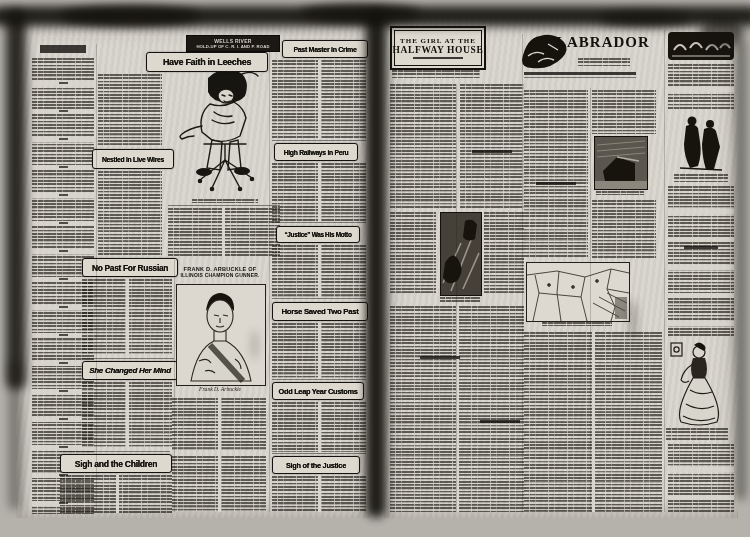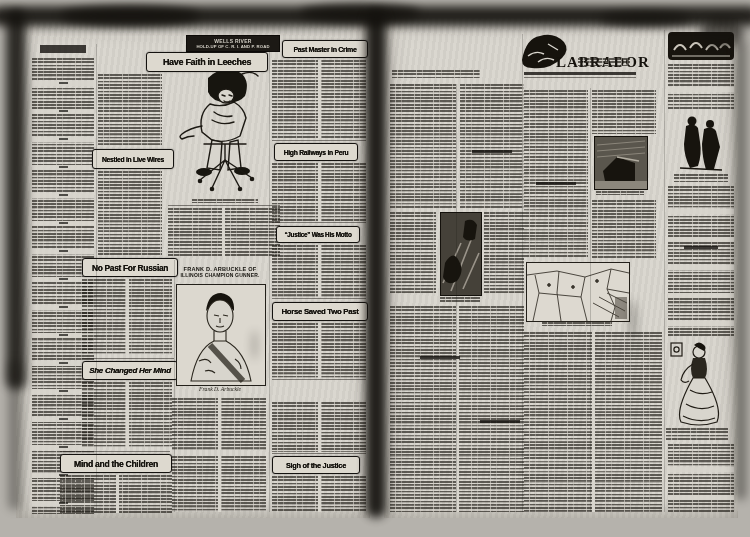--- a/index.html
+++ b/index.html
@@ -100,21 +100,21 @@
 
   <div class="rule" style="left:82px;top:358px;width:92px;"></div>
   <div class="hbox" style="left:82px;top:361px;width:94px;height:17px;font-size:8px;font-style:italic;">
     <span>She Changed Her Mind</span>
   </div>
   <div class="greek" style="left:82px;top:382px;width:90px;height:66px;"></div>
   <div class="vgap" style="left:126px;top:382px;height:66px;"></div>
 
   <div class="rule" style="left:60px;top:451px;width:110px;"></div>
   <div class="hbox" style="left:60px;top:454px;width:110px;height:17px;font-size:8.6px;">
-    <span>Mind and the Children</span>
+    <span>Sigh and the Children</span>
   </div>
   <div class="greek" style="left:60px;top:475px;width:112px;height:38px;"></div>
   <div class="vgap" style="left:116px;top:475px;height:38px;"></div>
 
   <div style="position:absolute;left:174px;top:266px;width:92px;text-align:center;font-weight:bold;color:#16140f;">
     <div style="font-size:5.6px;letter-spacing:.2px;">FRANK D. ARBUCKLE OF</div>
     <div style="font-size:5px;letter-spacing:.2px;">ILLINOIS CHAMPION GUNNER.</div>
   </div>
   <div class="illus" style="left:176px;top:284px;width:88px;height:100px;background:#dcd8cf;border:1px solid #23201a;">
     <svg width="86" height="98" viewBox="0 0 86 98">
@@ -158,34 +158,42 @@
   <div class="vgap" style="left:318px;top:245px;height:52px;"></div>
 
   <div class="rule" style="left:272px;top:298px;width:94px;"></div>
   <div class="hbox" style="left:272px;top:302px;width:94px;height:17px;font-size:7.8px;">
     <span>Horse Saved Two Past</span>
   </div>
   <div class="greek" style="left:272px;top:323px;width:94px;height:55px;"></div>
   <div class="vgap" style="left:318px;top:323px;height:55px;"></div>
 
   <div class="rule" style="left:272px;top:379px;width:94px;"></div>
+  <div class="hbox" style="left:272px;top:382px;width:90px;height:16px;font-size:7.4px;">
+    <span>Odd Leap Year Customs</span>
+  </div>
   <div class="greek" style="left:272px;top:402px;width:94px;height:50px;"></div>
   <div class="vgap" style="left:318px;top:402px;height:50px;"></div>
 
   <div class="rule" style="left:272px;top:453px;width:94px;"></div>
   <div class="hbox" style="left:272px;top:456px;width:86px;height:16px;font-size:7.4px;">
     <span>Sigh of the Justice</span>
   </div>
   <div class="greek" style="left:272px;top:476px;width:94px;height:36px;"></div>
   <div class="vgap" style="left:318px;top:476px;height:36px;"></div>
 
   <div class="vrule" style="left:96px;top:44px;height:468px;"></div>
   <div class="vrule" style="left:269px;top:40px;height:472px;"></div>
   <div class="vrule" style="left:174px;top:260px;height:252px;"></div>
 
+  <div class="serif" style="position:absolute;left:390px;top:26px;width:92px;height:40px;border:2px solid #14110c;outline:1px solid #14110c;outline-offset:-5px;background:#ddd9cf;display:flex;flex-direction:column;align-items:center;justify-content:center;color:#14110c;font-weight:bold;">
+    <div style="font-size:7px;letter-spacing:1px;">THE GIRL AT THE</div>
+    <div style="font-size:9.5px;letter-spacing:.6px;">HALFWAY HOUSE</div>
+    <div class="sub" style="position:static;width:50px;height:2px;margin-top:2px;"></div>
+  </div>
   <div class="greek" style="left:392px;top:70px;width:88px;height:8px;"></div>
   <div class="greek" style="left:390px;top:84px;width:66px;height:124px;"></div>
   <div class="greek" style="left:460px;top:84px;width:64px;height:124px;"></div>
 
   <div class="illus" style="left:440px;top:212px;width:40px;height:82px;border:1px solid #14110c;background:#454139;overflow:hidden;">
     <svg width="40" height="82" viewBox="0 0 40 82">
       <g stroke="#9a948a" stroke-width="1.6" fill="none">
         <path d="M2,70 L20,30 M10,78 L32,22 M22,76 L38,40"></path>
       </g>
       <path d="M4,50 q8,-14 14,-2 q6,10 -2,20 q-10,6 -14,-4 Z" fill="#17140e"></path>
@@ -204,21 +212,21 @@
 
   <div style="position:absolute;left:520px;top:30px;width:120px;height:48px;">
     <div class="illus" style="left:0;top:0;width:54px;height:44px;position:absolute;">
       <svg width="54" height="44" viewBox="0 0 54 44">
         <path d="M2,30 Q6,8 20,6 Q34,2 44,12 Q50,20 42,28 Q30,40 12,38 Q2,38 2,30 Z" fill="#16130d"></path>
         <g stroke="#d8d5cd" stroke-width="1.4" fill="none">
           <path d="M8,26 q8,-6 16,-2 M18,32 q8,-6 16,-2 M28,14 l10,6"></path>
         </g>
       </svg>
     </div>
-    <div class="serif" style="position:absolute;left:36px;top:24px;font-size:15px;font-weight:bold;letter-spacing:1px;color:#14110c;">LABRADOR</div>
+    <div class="serif" style="position:absolute;left:36px;top:4px;font-size:15px;font-weight:bold;letter-spacing:1px;color:#14110c;">LABRADOR</div>
     <div class="greek" style="left:58px;top:28px;width:52px;height:8px;position:absolute;"></div>
     <div class="sub" style="left:4px;top:42px;width:112px;height:3px;position:absolute;"></div>
     <div class="rule" style="left:4px;top:47px;width:112px;position:absolute;"></div>
   </div>
   <div class="greek" style="left:524px;top:90px;width:64px;height:168px;"></div>
   <div class="greek" style="left:592px;top:90px;width:64px;height:44px;"></div>
 
   <div class="illus" style="left:594px;top:136px;width:52px;height:52px;border:1px solid #14110c;background:#5a564d;overflow:hidden;">
     <svg width="52" height="52" viewBox="0 0 52 52">
       <g stroke="#8a857a" stroke-width="1" fill="none">

